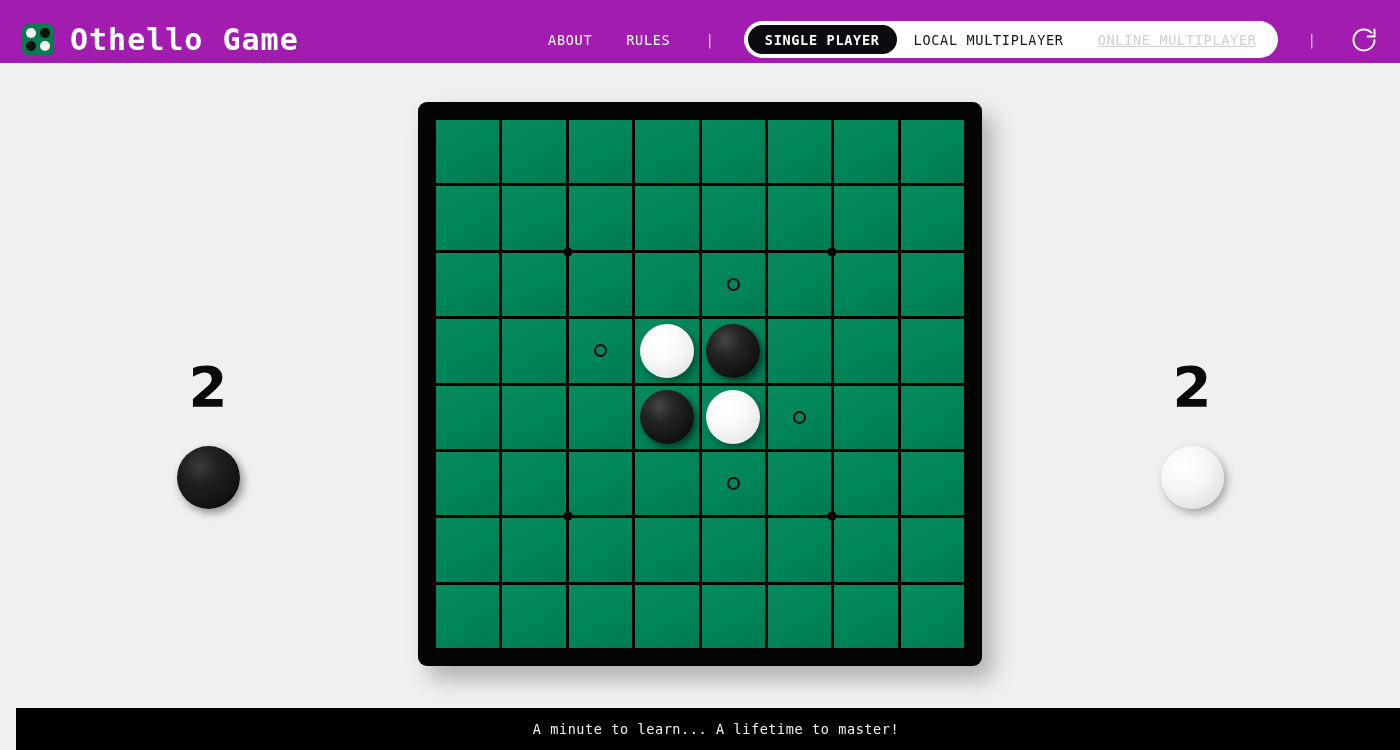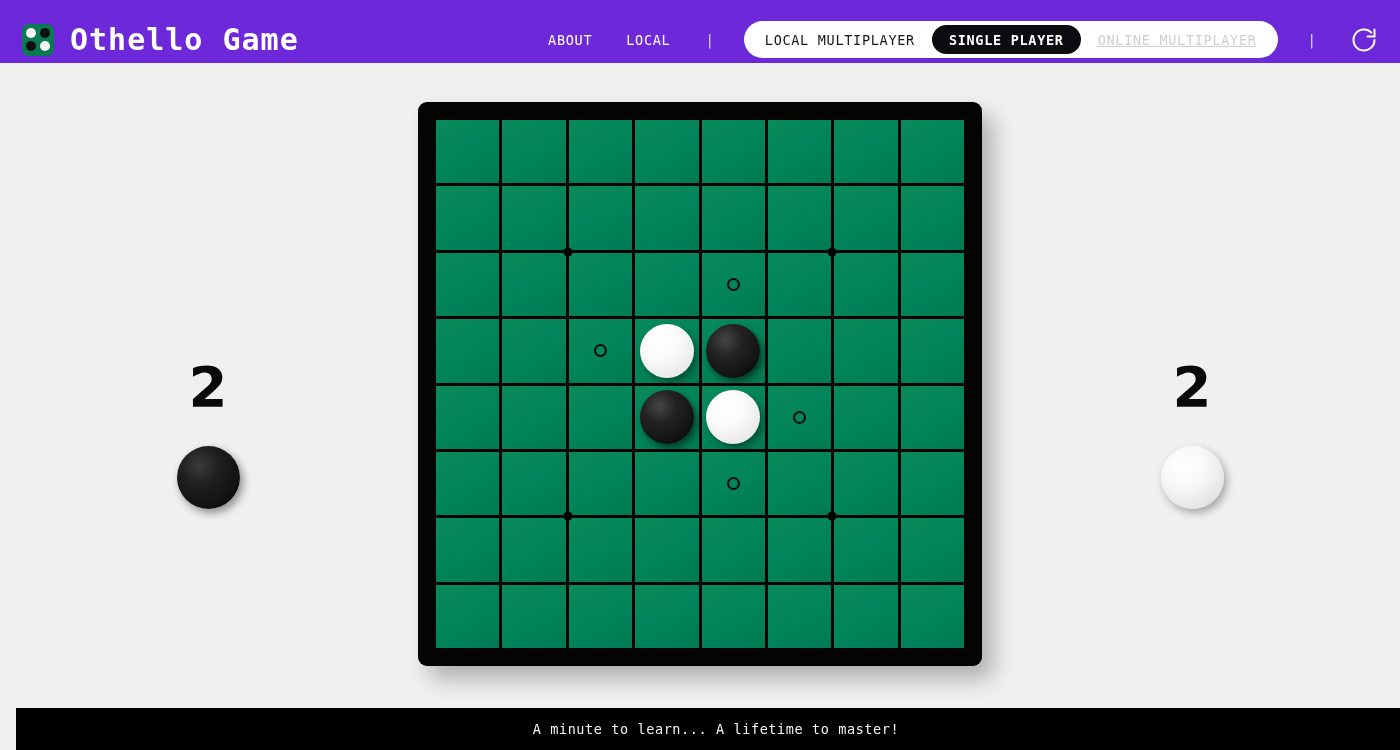--- a/index.html
+++ b/index.html
@@ -14,21 +14,21 @@
     overflow: hidden;
     position: relative;
   }
 
   
   #header {
     position: absolute;
     top: 0; left: 0;
     width: 1400px;
     height: 63px;
-    background: #6d28d9;
+    background: #a21caf;
     display: flex;
     align-items: center;
     box-sizing: border-box;
     padding: 16px 18px 0 22px;
   }
   #brand {
     display: flex;
     align-items: center;
     gap: 16px;
   }
@@ -264,26 +264,26 @@
         </div>
       <div class="logo-cell">
           <div class="logo-disc white"></div>
         </div>
     </div>
     <div id="app-title">Othello Game</div>
   </div>
 
   <div id="nav">
     <div class="nav-link">ABOUT</div>
-    <div class="nav-link">LOCAL</div>
+    <div class="nav-link">RULES</div>
     <div class="nav-sep">|</div>
 
     <div id="mode-switch">
+      <div class="mode-btn active">SINGLE PLAYER</div>
       <div class="mode-btn">LOCAL MULTIPLAYER</div>
-      <div class="mode-btn active">SINGLE PLAYER</div>
       <div class="mode-btn disabled">ONLINE MULTIPLAYER</div>
     </div>
 
     <div class="nav-sep">|</div>
 
     <div id="refresh-btn">
       <svg width="28" height="28" viewBox="0 0 24 24" fill="none" stroke="#ffffff" stroke-width="1.7" stroke-linecap="round">
         <path d="M21 12a9 9 0 1 1-2.64-6.36"></path>
         <polyline points="21 3 21 9 15 9" fill="none"></polyline>
       </svg>

